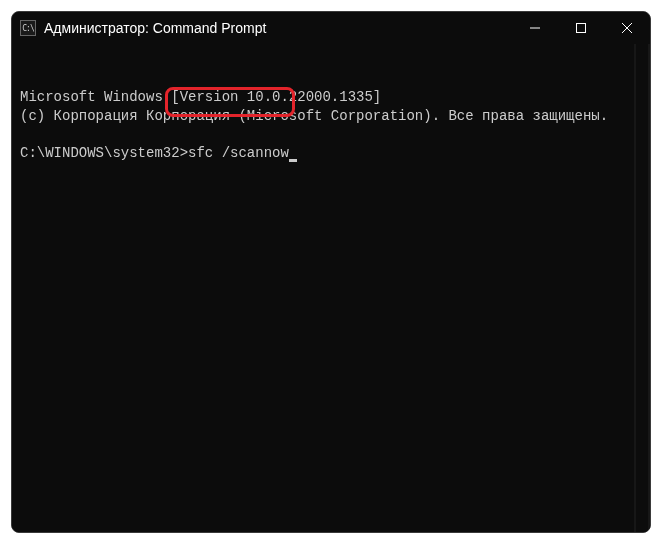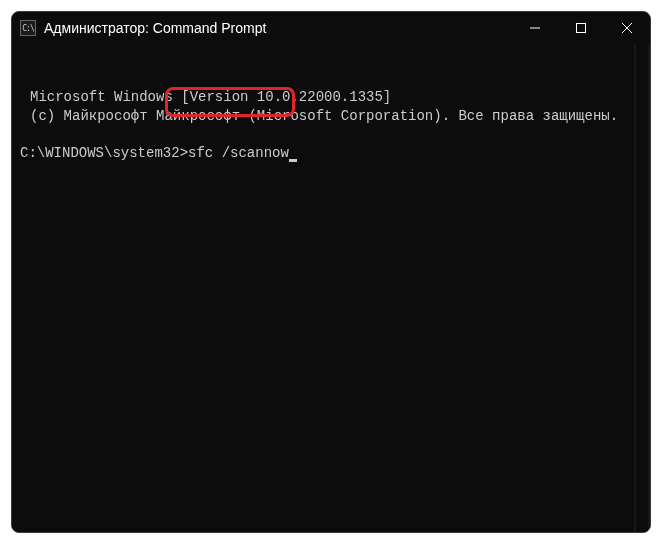--- a/index.html
+++ b/index.html
@@ -79,21 +79,20 @@
       padding: 6px 8px;
       font-family: Consolas, "Courier New", monospace;
       font-size: 14px;
       color: #cccccc;
       line-height: 1.35;
       position: relative;
       white-space: pre-wrap;
     }
     .line {
       display: block;
-      margin-left: 10px;
     }
     .prompt-line {
       position: relative;
     }
     .cursor {
       display: inline-block;
       width: 8px;
       height: 3px;
       background: #cccccc;
       vertical-align: bottom;
@@ -145,21 +144,21 @@
       <div class="win-btn close">
         <svg viewBox="0 0 10 10">
             <line x1="0" y1="0" x2="10" y2="10" stroke="#fff" stroke-width="1"></line>
             <line x1="10" y1="0" x2="0" y2="10" stroke="#fff" stroke-width="1"></line>
           </svg>
       </div>
     </div>
   </div>
 
   <div class="terminal-body">
-    <span class="line">Microsoft Windows [Version 10.0.22000.1335]</span><span class="line">(c) Майкрософт Майкрософт (Microsoft Corporation). Все права защищены.</span>
+    <span class="line">Microsoft Windows [Version 10.0.22000.1335]</span><span class="line">(c) Корпорация Корпорация (Microsoft Corporation). Все права защищены.</span>
 <span class="prompt-line"><span>C:\WINDOWS\system32&gt;</span><span>sfc /scannow</span><span class="cursor"></span></span>
 
     <div class="highlight-box" style="left:153px; top:43px; width:130px; height:30px;"></div>
   </div>
 
   <div class="scrollbar">
     <div class="scrollbar-thumb"></div>
   </div>
 </div>
 

